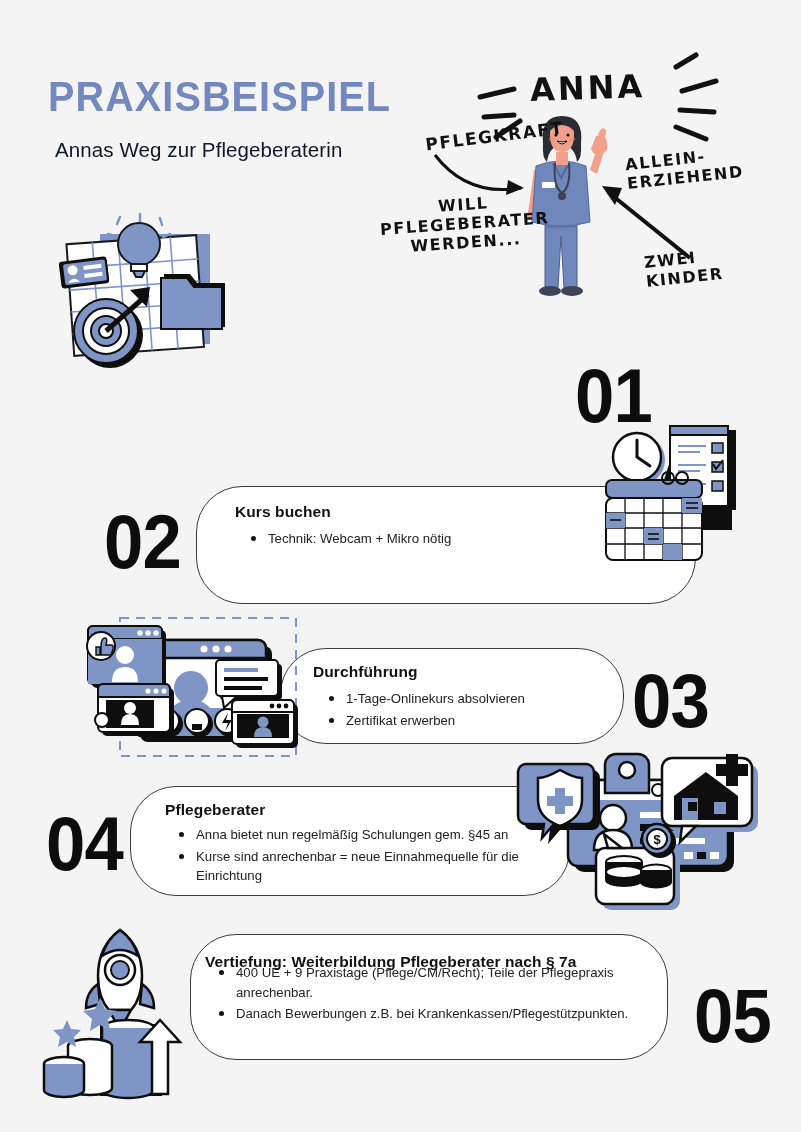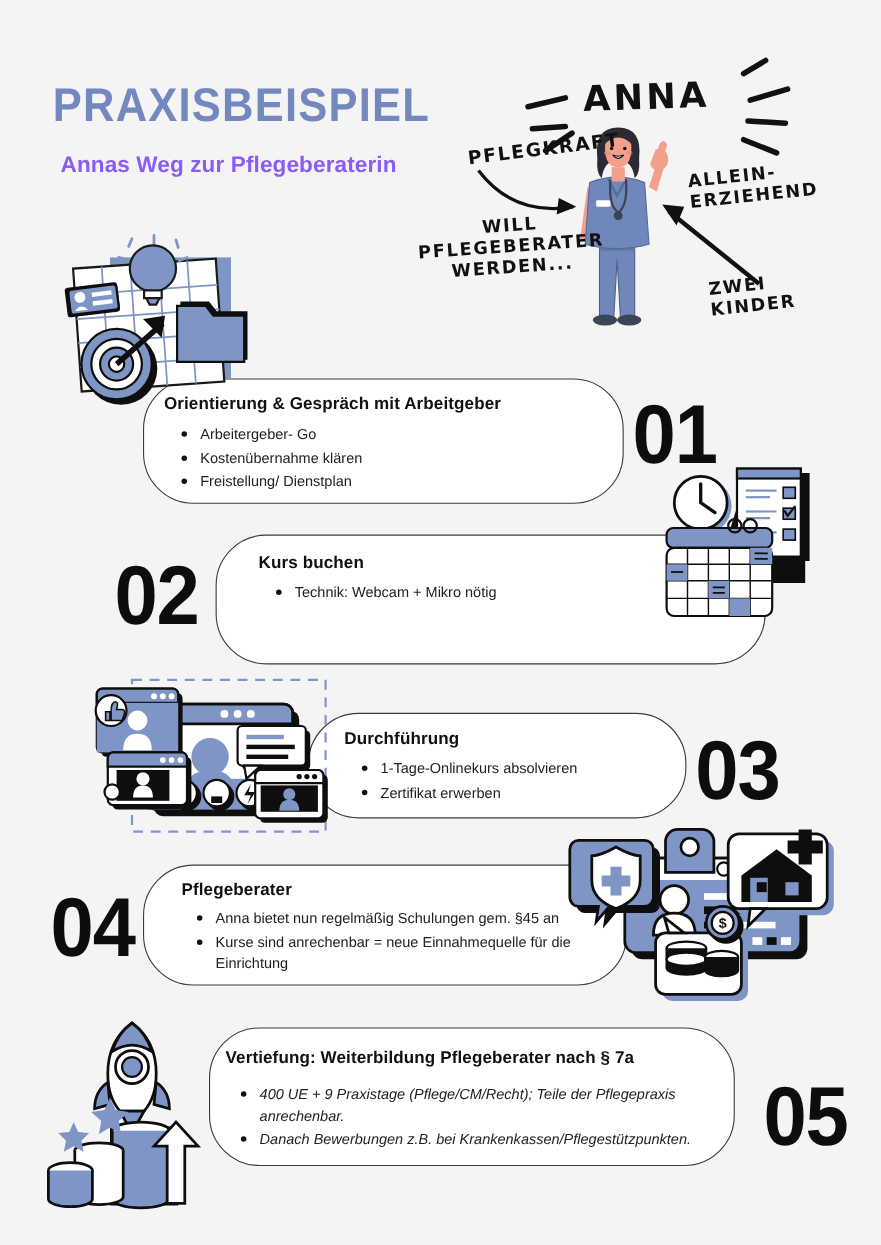--- a/index.html
+++ b/index.html
@@ -14,21 +14,21 @@
   
   .title{
     position:absolute;left:48px;top:72px;
     font-family:"Liberation Sans Narrow","Liberation Sans",sans-serif;
     font-weight:bold;font-size:43px;letter-spacing:1.2px;
     color:#7388be;transform:scaleX(.92);transform-origin:left top;
     white-space:nowrap;
   }
   .subtitle{
     position:absolute;left:55px;top:138px;
-    font-size:20.5px;color:#8b5cf6;white-space:nowrap;letter-spacing:.1px;font-weight:bold;
+    font-size:20.5px;color:#0f172a;white-space:nowrap;letter-spacing:.1px;
   }
 
   
   .hand{
     position:absolute;
     font-family:"DejaVu Sans",sans-serif;
     font-weight:bold;color:#111;
     letter-spacing:1.6px;line-height:1.18;
     white-space:pre;
   }
@@ -145,28 +145,20 @@
   <div class="hand" id="ann-anna">ANNA</div>
   <div class="hand" id="ann-pflegkraft">PFLEGKRAFT</div>
   <div class="hand" id="ann-allein">ALLEIN-
 ERZIEHEND</div>
   <div class="hand" id="ann-will">WILL
 PFLEGEBERATER
 WERDEN...</div>
   <div class="hand" id="ann-zwei">ZWEI
 KINDER</div>
 
-  <div class="card" style="left:130px;top:344px;width:437px;height:114px;">
-    <div class="card-title" style="left:18px;top:14px;">Orientierung &amp; Gespräch mit Arbeitgeber</div>
-    <ul class="bullets" style="left:32px;top:40px;width:380px;">
-      <li>Arbeitergeber- Go</li>
-      <li>Kostenübernahme klären</li>
-      <li>Freistellung/ Dienstplan</li>
-    </ul>
-  </div>
   <div class="stepnum" style="left:575px;top:358px;">01</div>
 
   <svg class="illus" style="left:52px;top:212px;" width="220" height="165">
     <rect x="48" y="22" width="110" height="110" fill="#7e95c6"></rect>
     <g transform="rotate(-4 105 80)">
       <rect x="18" y="26" width="130" height="112" fill="#ffffff" stroke="#1a1a1a" stroke-width="2"></rect>
       <g stroke="#7e95c6" stroke-width="1.6">
         <line x1="18" y1="50" x2="148" y2="50"></line>
           <line x1="18" y1="72" x2="148" y2="72"></line>
         <line x1="18" y1="94" x2="148" y2="94"></line>
@@ -423,21 +415,21 @@
       </g>
       <circle cx="148" cy="92" r="16" fill="#0e0e0e"></circle>
       <circle cx="145" cy="89" r="15" fill="#7e95c6" stroke="#0e0e0e" stroke-width="2.5"></circle>
       <circle cx="145" cy="89" r="10" fill="#ffffff" stroke="#0e0e0e" stroke-width="2"></circle>
       <text x="145" y="94" font-size="13" font-weight="bold" text-anchor="middle" fill="#0e0e0e" font-family="Liberation Sans, sans-serif">$</text>
     </g>
   </svg>
 
   <div class="card" style="left:190px;top:934px;width:478px;height:126px;">
     <div class="card-title" style="left:14px;top:18px;">Vertiefung: Weiterbildung Pflegeberater nach § 7a</div>
-    <ul class="bullets" style="left:26px;top:50px;width:434px;font-style:italic;">
+    <ul class="bullets" style="left:26px;top:28px;width:434px;">
       <li>400 UE + 9 Praxistage (Pflege/CM/Recht); Teile der Pflegepraxis anrechenbar.</li>
       <li>Danach Bewerbungen z.B. bei Krankenkassen/Pflegestützpunkten.</li>
     </ul>
   </div>
   <div class="stepnum" style="left:694px;top:978px;">05</div>
 
   <svg class="illus" style="left:42px;top:912px;" width="170" height="190">
 
     <path d="M58 112 h62 v72 h-62 Z" fill="#0e0e0e"></path>
 

